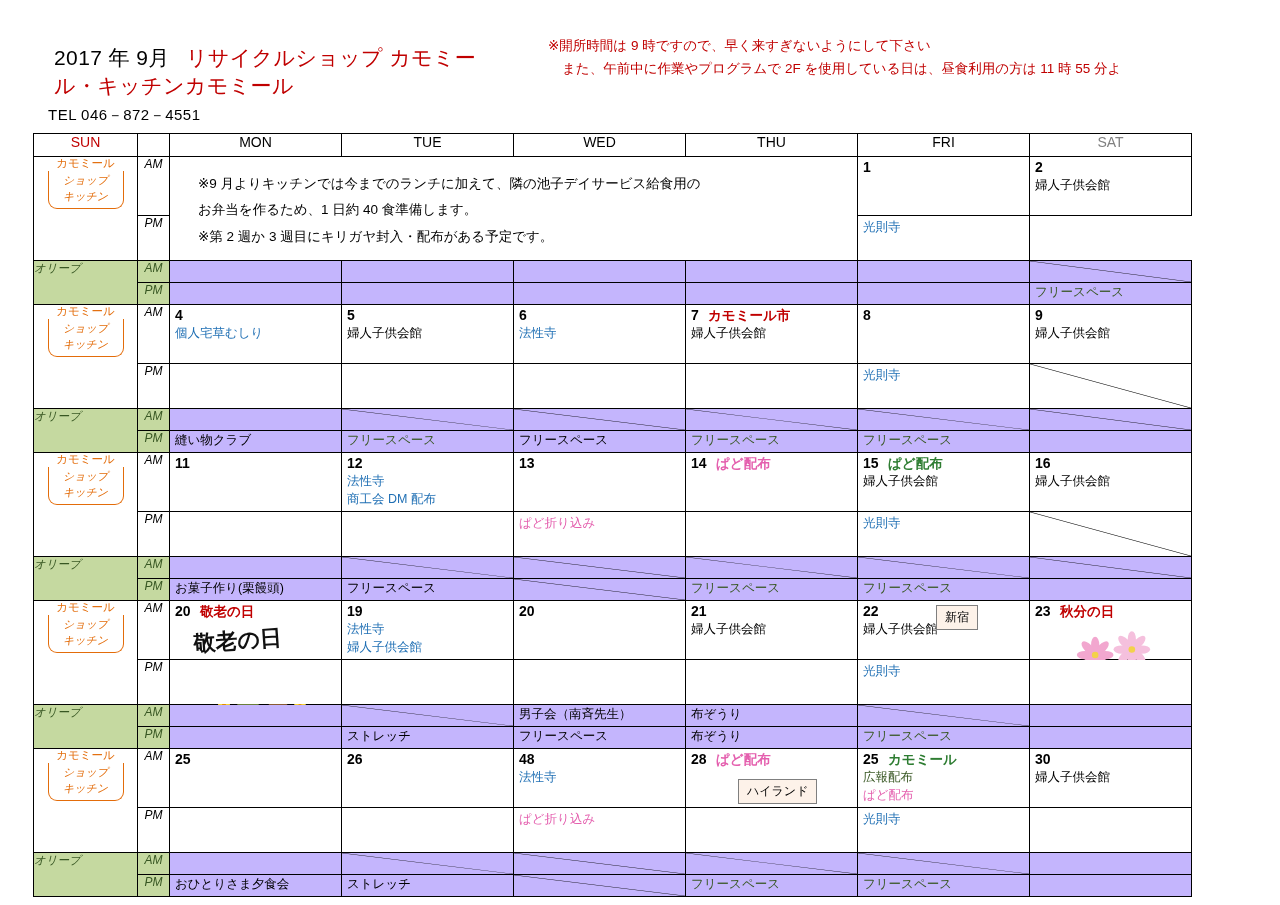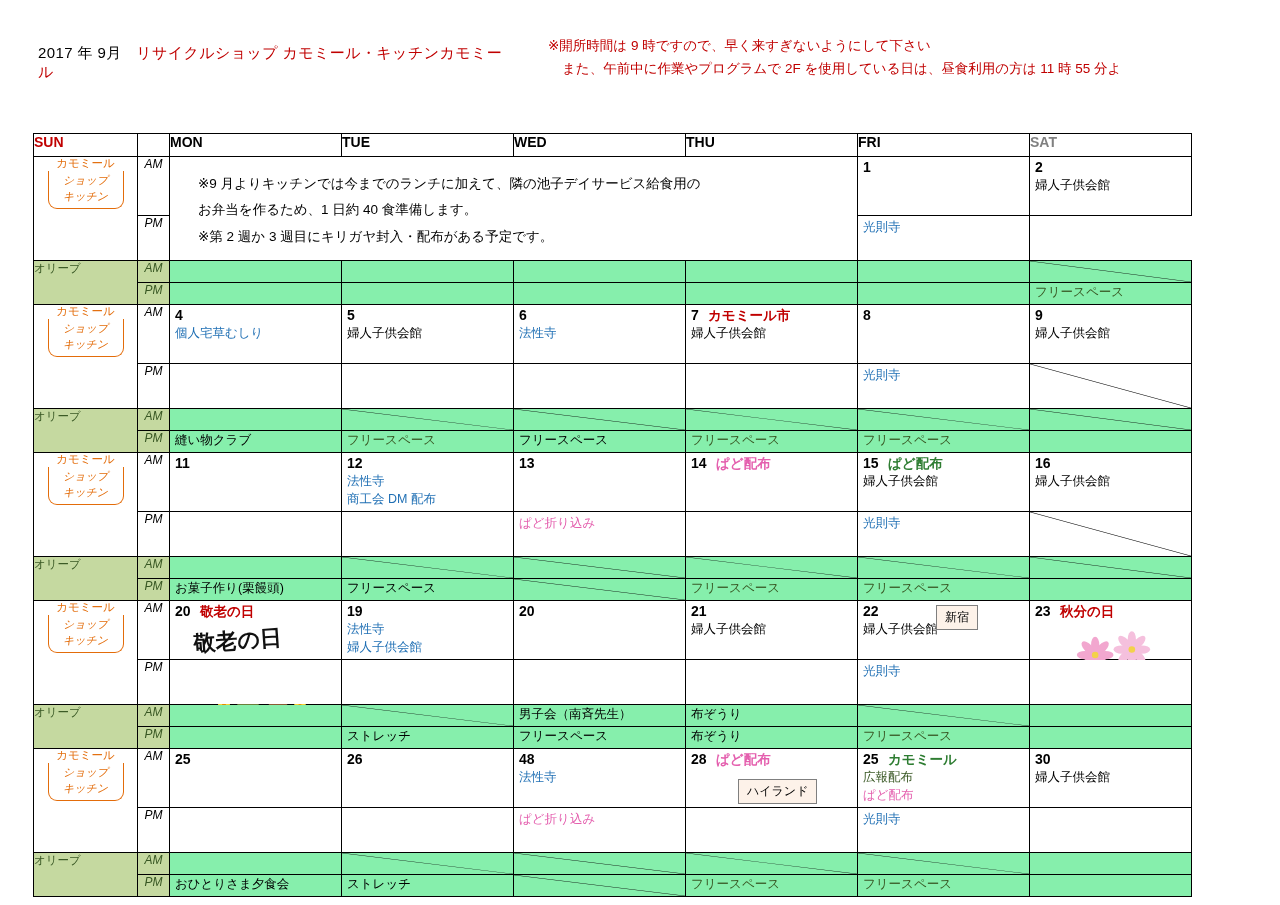--- a/index.html
+++ b/index.html
@@ -8,21 +8,21 @@
     background:#ffffff;
     font-family:"Liberation Sans","DejaVu Sans",sans-serif;
     color:#000;
     overflow:hidden;
   }
   .page{position:relative;width:1280px;height:905px;}
 
   
   .hdr{position:absolute;left:0;top:0;width:1280px;height:120px;}
   .hdr-left{position:absolute;left:38px;top:44px;width:470px;}
-  .hl-line1{font-size:15px;letter-spacing:.4px;}
+  .hl-line1{font-size:21px;letter-spacing:.4px;margin-left:16px;}
   .hl-line1 .date{color:#000;}
   .hl-line1 .shop{color:#c00000;margin-left:10px;}
   .hl-line2{font-size:15px;color:#c00000;margin-top:4px;padding-left:56px;}
   .hl-line2 .blk{color:#000;}
   .hl-line3{font-size:15px;margin-top:6px;padding-left:10px;letter-spacing:.5px;}
 
   .hdr-right{position:absolute;left:548px;top:34px;width:700px;color:#c00000;font-size:13.5px;line-height:1.72;}
   .hdr-right .l2{padding-left:14px;}
   .hdr-right .l3{padding-left:14px;}
 
@@ -30,37 +30,37 @@
   .cal{position:absolute;left:33px;top:133px;border-collapse:collapse;table-layout:fixed;}
   .cal td,.cal th{border:1px solid #000;padding:0;vertical-align:top;}
 
   
   col.c-sun{width:104px;}
   col.c-lbl{width:32px;}
   col.c-day{width:172px;}
   col.c-sat{width:162px;}
 
   
-  .dow{height:22px;text-align:left;font-size:14px;font-weight:bold;vertical-align:middle;background:#fff;}
+  .dow{height:22px;text-align:center;font-size:14px;font-weight:normal;vertical-align:middle;background:#fff;}
   .dow.sun{color:#c00000;}
   .dow.sat{color:#808080;}
 
   
   .lbl-kamo{background:#fff;padding:4px 0 3px 0;text-align:center;vertical-align:top;}
   .lbl-kamo .k1{color:#e36c0a;font-size:11.5px;line-height:1.15;}
   .lbl-kamo .brace{margin:1px auto 0;width:74px;border:1px solid #e36c0a;border-top:none;border-radius:0 0 9px 9px;padding:2px 0 3px;}
   .lbl-kamo .k2{color:#e36c0a;font-size:11px;line-height:1.45;font-style:italic;}
-  .lbl-olive{background:#c5d9a0;color:#385723;font-size:11.5px;padding:2px 0 2px 6px;}
+  .lbl-olive{background:#c5d9a0;color:#385723;font-size:11.5px;padding:2px 0 2px 6px;font-style:italic;}
 
   .ampm{font-size:12px;text-align:center;vertical-align:top;padding-top:3px;background:#fff;font-style:italic;}
   .ampm.green{background:#c5d9a0;color:#385723;}
 
   
   .d{position:relative;background:#fff;}
-  .d.green{background:#86efac;}
+  .d.green{background:#c4b5fd;}
   .daynum{position:absolute;left:5px;top:2px;font-size:14px;font-weight:bold;color:#000;}
   .ev{position:absolute;left:5px;font-size:12.5px;line-height:1.3;}
   .ev.blue{color:#1f6fb4;}
   .ev.black{color:#000;}
   .ev.green{color:#385723;}
   .ev.pink{color:#e45fae;}
   .hdtitle{position:absolute;top:2px;font-size:13.5px;font-weight:bold;}
   .hdtitle.red{color:#c00000;}
   .hdtitle.pink{color:#e45fae;}
   .hdtitle.green{color:#2e7d32;}
@@ -87,20 +87,21 @@
 <body>
 
 <div class="page">
 
   <div class="hdr">
     <div class="hdr-left">
       <div class="hl-line1">
         <span class="date">2017 年  9月</span>
         <span class="shop">リサイクルショップ カモミール・キッチンカモミール</span>
       </div>
+      <div class="hl-line3">TEL  046－872－4551</div>
     </div>
     <div class="hdr-right">
       <div class="l1">※開所時間は 9 時ですので、早く来すぎないようにして下さい</div>
       <div class="l2">また、午前中に作業やプログラムで 2F を使用している日は、昼食利用の方は 11 時 55 分よ</div>
     </div>
   </div>
 
   <table class="cal">
     <colgroup>
       <col class="c-sun">

